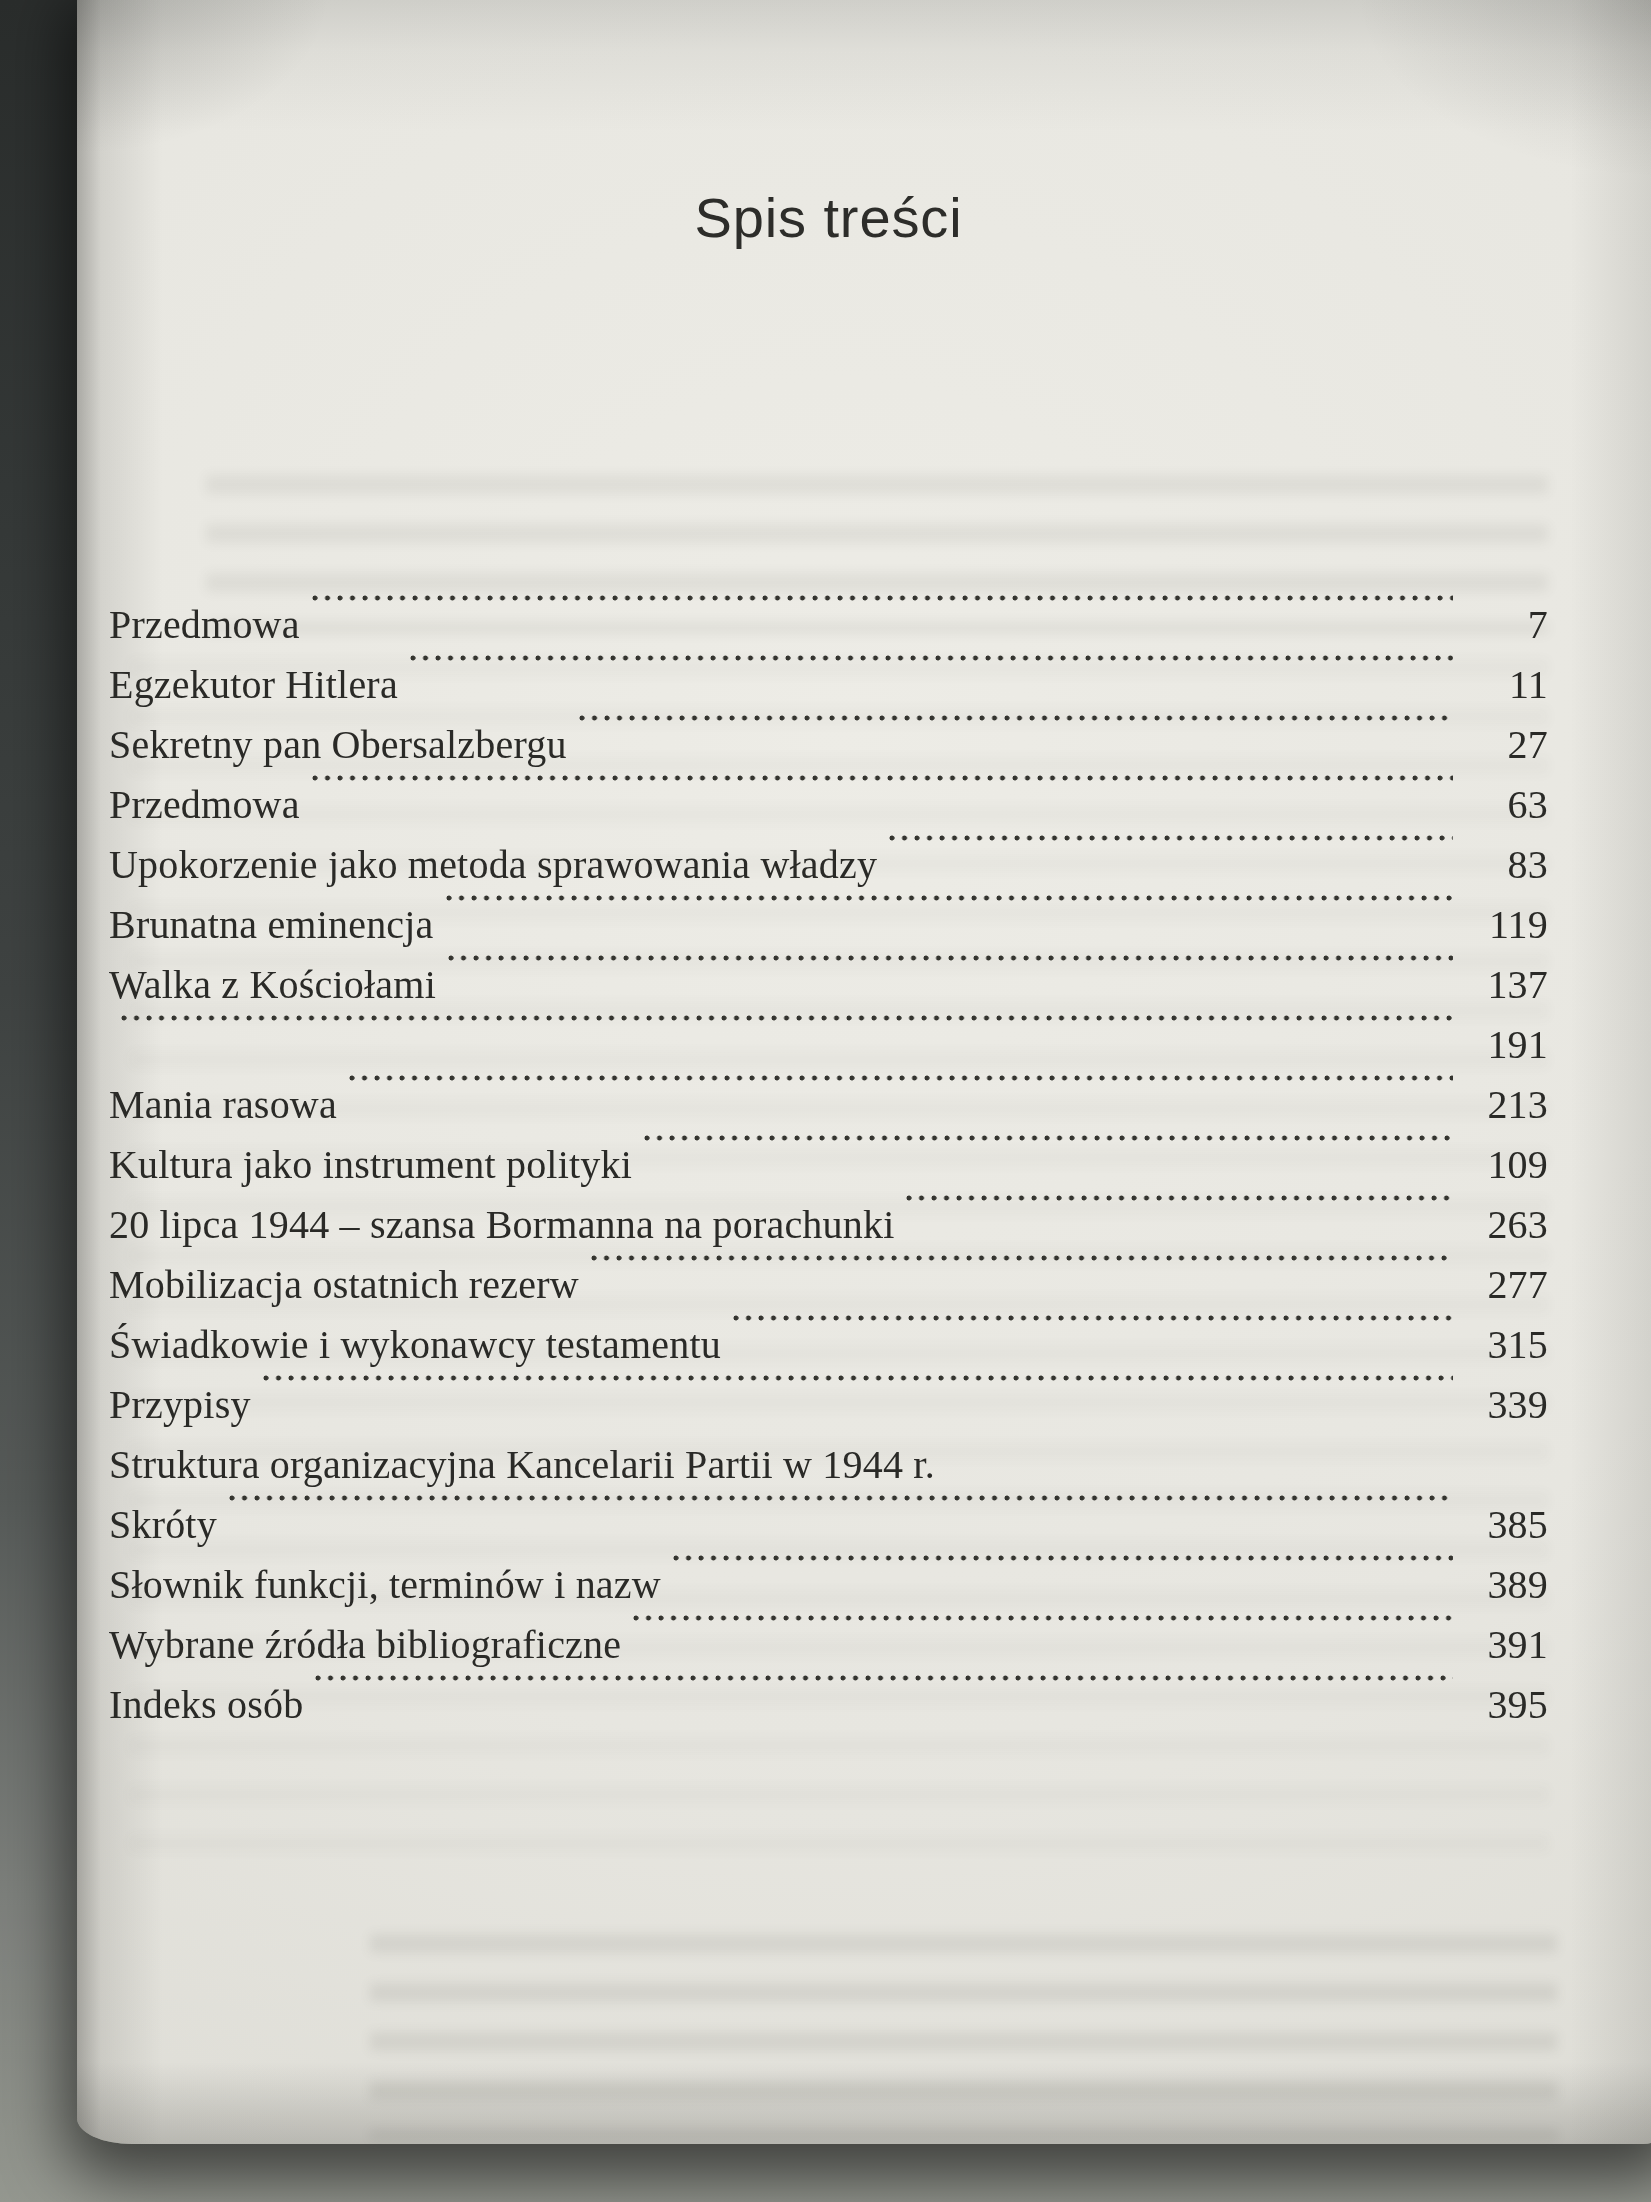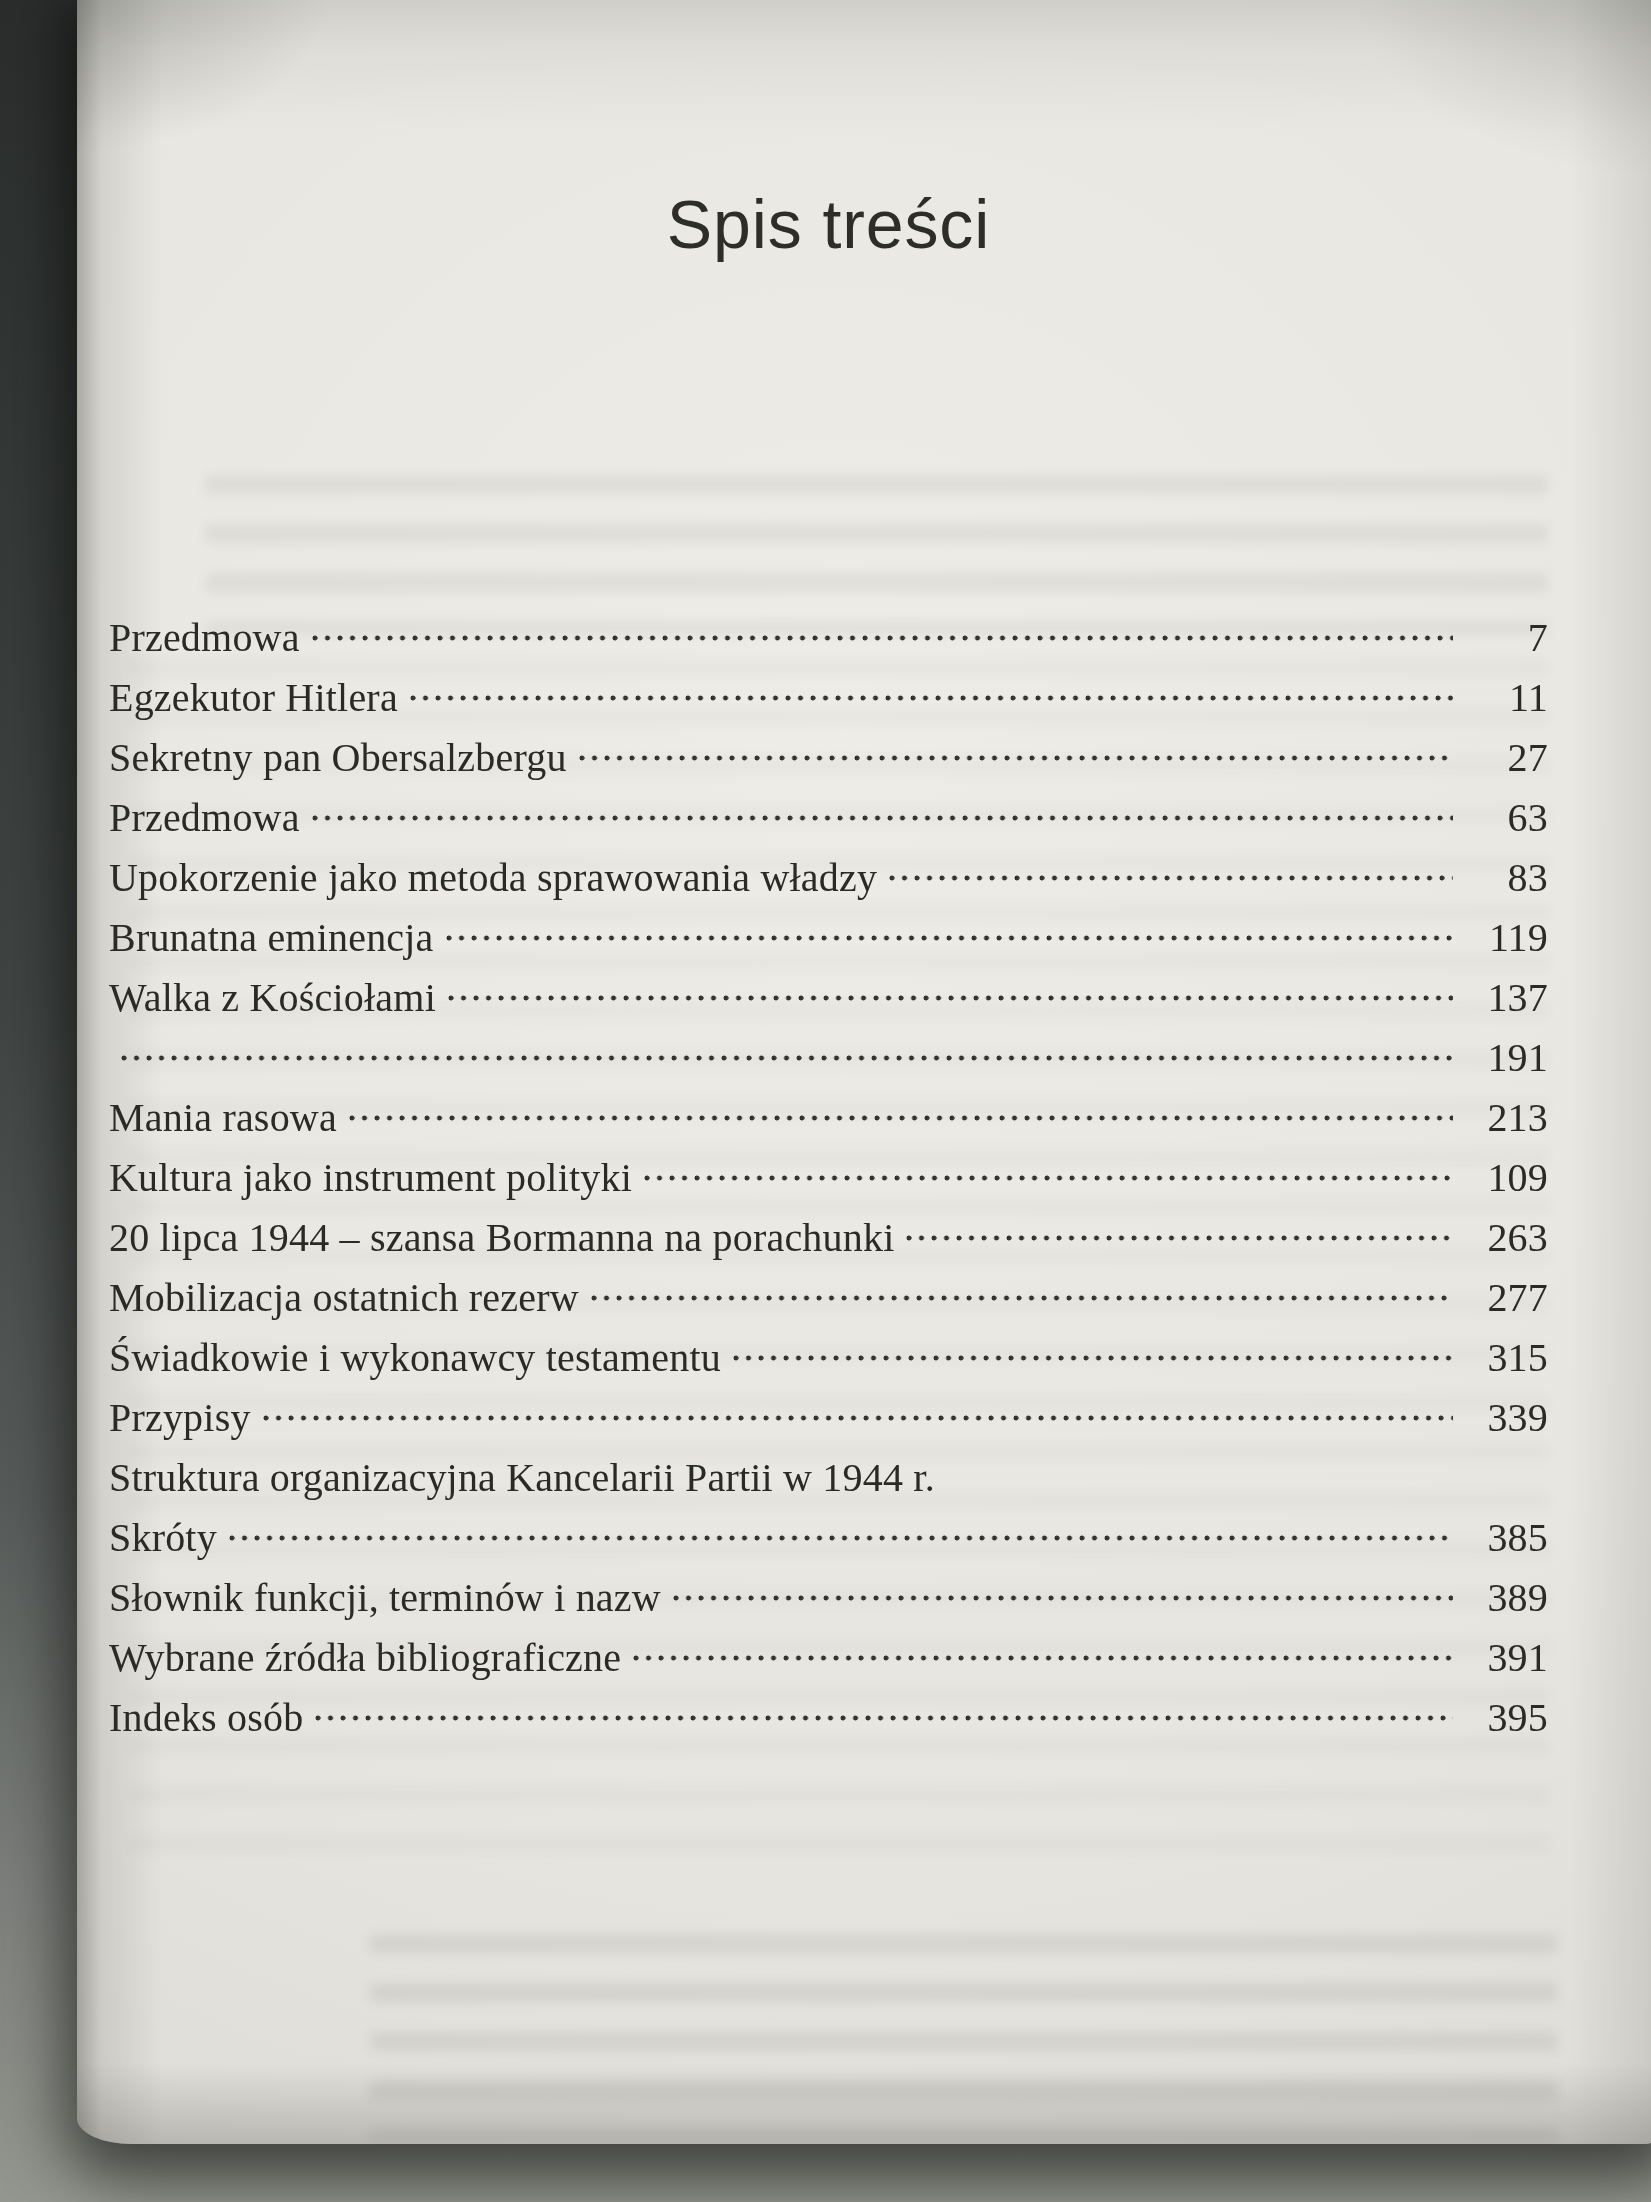--- a/index.html
+++ b/index.html
@@ -59,34 +59,34 @@
     left: 109px;
     top: 0;
     width: 1439px;
     color: #2a2a27;
   }
 
   h1.page-title {
     margin: 189px 0 0 0;
     font-family: "Liberation Sans", "DejaVu Sans", sans-serif;
     font-weight: 400;
-    font-size: 68px;
+    font-size: 56px;
     line-height: 1.04;
     letter-spacing: 0.9px;
     text-align: center;
     color: #2d2d2a;
   }
 
   .toc { font-size: 40px; letter-spacing: 0.2px; }
   .toc-main { margin-top: 348px; }
   .toc-back { }
 
   .row {
     display: flex;
-    align-items: center;
+    align-items: flex-start;
     line-height: 60px;
     height: 60px;
     white-space: nowrap;
   }
   .row .label { flex: 0 0 auto; }
   .row .dots {
     flex: 1 1 auto;
     height: 6px;
     margin: 0 8.6px 0 12px;
     background-image: radial-gradient(circle at 3px 3px, #34342f 2.2px, rgba(0,0,0,0) 2.8px);

